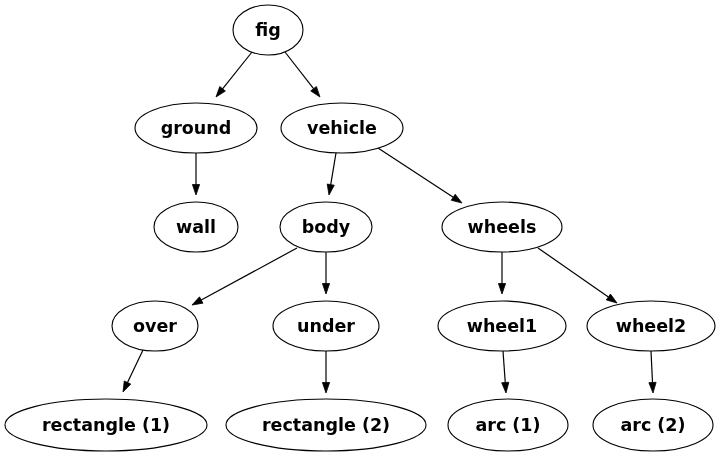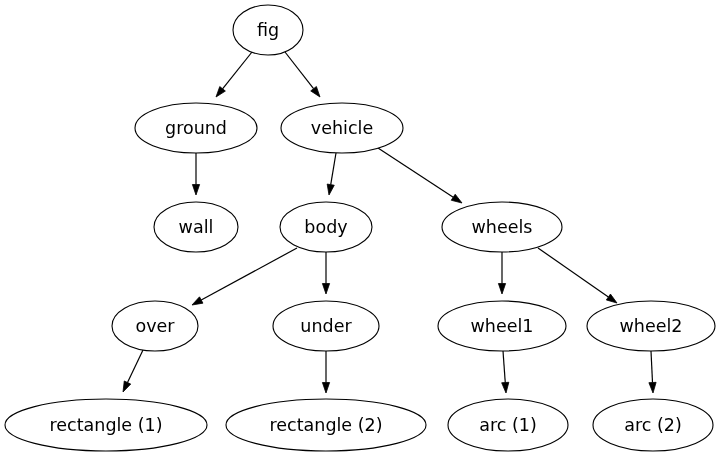--- a/index.html
+++ b/index.html
@@ -10,20 +10,21 @@
   }
   body {
     font-family: "DejaVu Sans", sans-serif;
   }
   #canvas-wrap {
     position: relative;
     width: 723px;
     height: 456px;
     background: #ffffff;
     overflow: hidden;
+    font-weight: bold;
   }
   svg#graph {
     display: block;
     width: 723px;
     height: 456px;
   }
   .node-ellipse {
     fill: #ffffff;
     stroke: #000000;
     stroke-width: 1.1;

